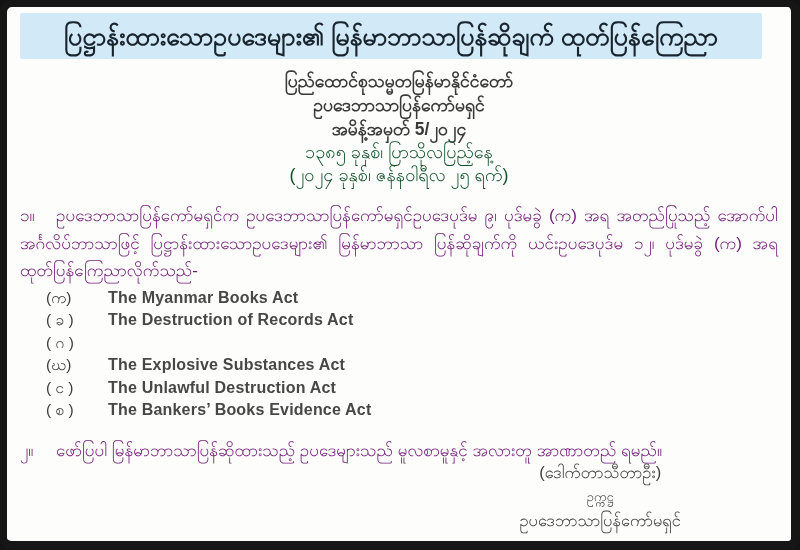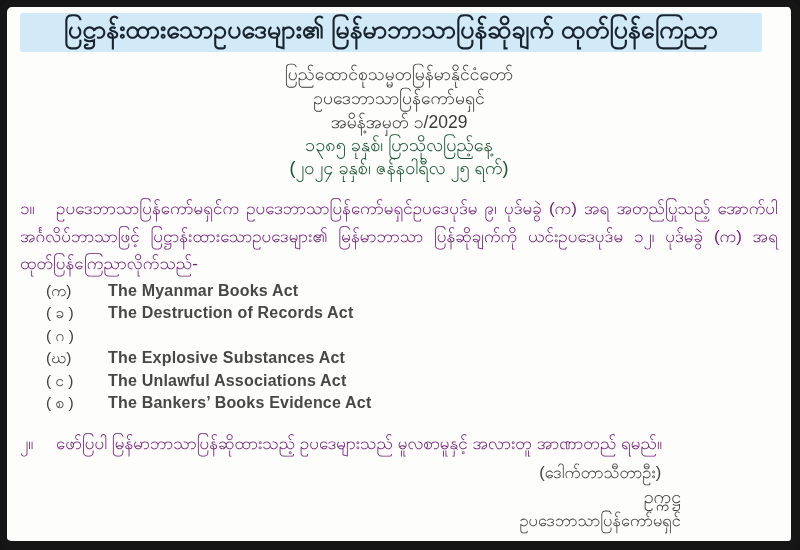--- a/index.html
+++ b/index.html
@@ -21,27 +21,27 @@
     padding: 6px 13px 4px 13px;
     overflow: hidden;
   }
   .banner {
     background: #d2e9f8;
     color: #18242e;
     text-align: center;
     font-weight: bold;
     font-size: 25px;
     line-height: 30px;
-    padding: 1px 4px 8px 4px;
+    padding: 8px 4px 8px 4px;
     border-radius: 2px;
     margin: 0 16px 10px 0;
   }
   .center-block { text-align: center; color: #3c3c3c; }
   .center-block .bold-line {
-    font-weight: normal;
+    font-weight: bold;
     font-size: 17.5px;
     line-height: 24px;
     color: #3a3a3a;
   }
   .center-block .reg-line {
     font-size: 18px;
     line-height: 23px;
     color: #14532d;
   }
   .para {
@@ -78,34 +78,34 @@
     letter-spacing: 0.2px;
   }
   .signature {
     position: absolute;
     right: 110px;
     bottom: 10px;
     text-align: center;
     color: #3e3e3e;
   }
   .signature .sig-name { font-size: 16.5px; line-height: 26px; }
-  .signature .sig-title { font-size: 18px; line-height: 24px; text-align: right; }
+  .signature .sig-title { font-size: 13px; line-height: 24px; }
   .signature .sig-org { font-size: 16.5px; line-height: 22px; }
 </style>
 </head>
 <body>
 
 <div class="page">
 
   <div class="banner">ပြဋ္ဌာန်းထားသောဥပဒေများ၏ မြန်မာဘာသာပြန်ဆိုချက် ထုတ်ပြန်ကြေညာ</div>
 
   <div class="center-block">
     <div class="bold-line">ပြည်ထောင်စုသမ္မတမြန်မာနိုင်ငံတော်</div>
     <div class="bold-line">ဥပဒေဘာသာပြန်ကော်မရှင်</div>
-    <div class="bold-line">အမိန့်အမှတ် ၁/2029</div>
+    <div class="bold-line">အမိန့်အမှတ် 5/၂၀၂၄</div>
     <div class="reg-line">၁၃၈၅ ခုနှစ်၊ ပြာသိုလပြည့်နေ့</div>
     <div class="reg-line">(၂၀၂၄ ခုနှစ်၊ ဇန်နဝါရီလ ၂၅ ရက်)</div>
   </div>
 
   <div class="para">
     <span class="para-num">၁။</span><span>ဥပဒေဘာသာပြန်ကော်မရှင်က ဥပဒေဘာသာပြန်ကော်မရှင်ဥပဒေပုဒ်မ ၉၊ ပုဒ်မခွဲ (က) အရ အတည်ပြုသည့် အောက်ပါအင်္ဂလိပ်ဘာသာဖြင့် ပြဋ္ဌာန်းထားသောဥပဒေများ၏ မြန်မာဘာသာ ပြန်ဆိုချက်ကို ယင်းဥပဒေပုဒ်မ ၁၂၊ ပုဒ်မခွဲ (က) အရ ထုတ်ပြန်ကြေညာလိုက်သည်-</span>
   </div>
 
   <div class="acts">
       <div class="act-row">
@@ -118,21 +118,21 @@
     </div>
       <div class="act-row">
       <span class="act-label">( ဂ )</span>
     </div>
       <div class="act-row">
       <span class="act-label">(ဃ)</span>
       <span class="act-name">The Explosive Substances Act</span>
     </div>
       <div class="act-row">
       <span class="act-label">( င )</span>
-      <span class="act-name">The Unlawful Associations Act</span>
+      <span class="act-name">The Unlawful Destruction Act</span>
     </div>
       <div class="act-row">
       <span class="act-label">( စ )</span>
       <span class="act-name">The Bankers’ Books Evidence Act</span>
     </div>
     </div>
 
   <div class="para">
     <span class="para-num">၂။</span><span>ဖော်ပြပါ မြန်မာဘာသာပြန်ဆိုထားသည့် ဥပဒေများသည် မူလစာမူနှင့် အလားတူ အာဏာတည် ရမည်။</span>
   </div>

